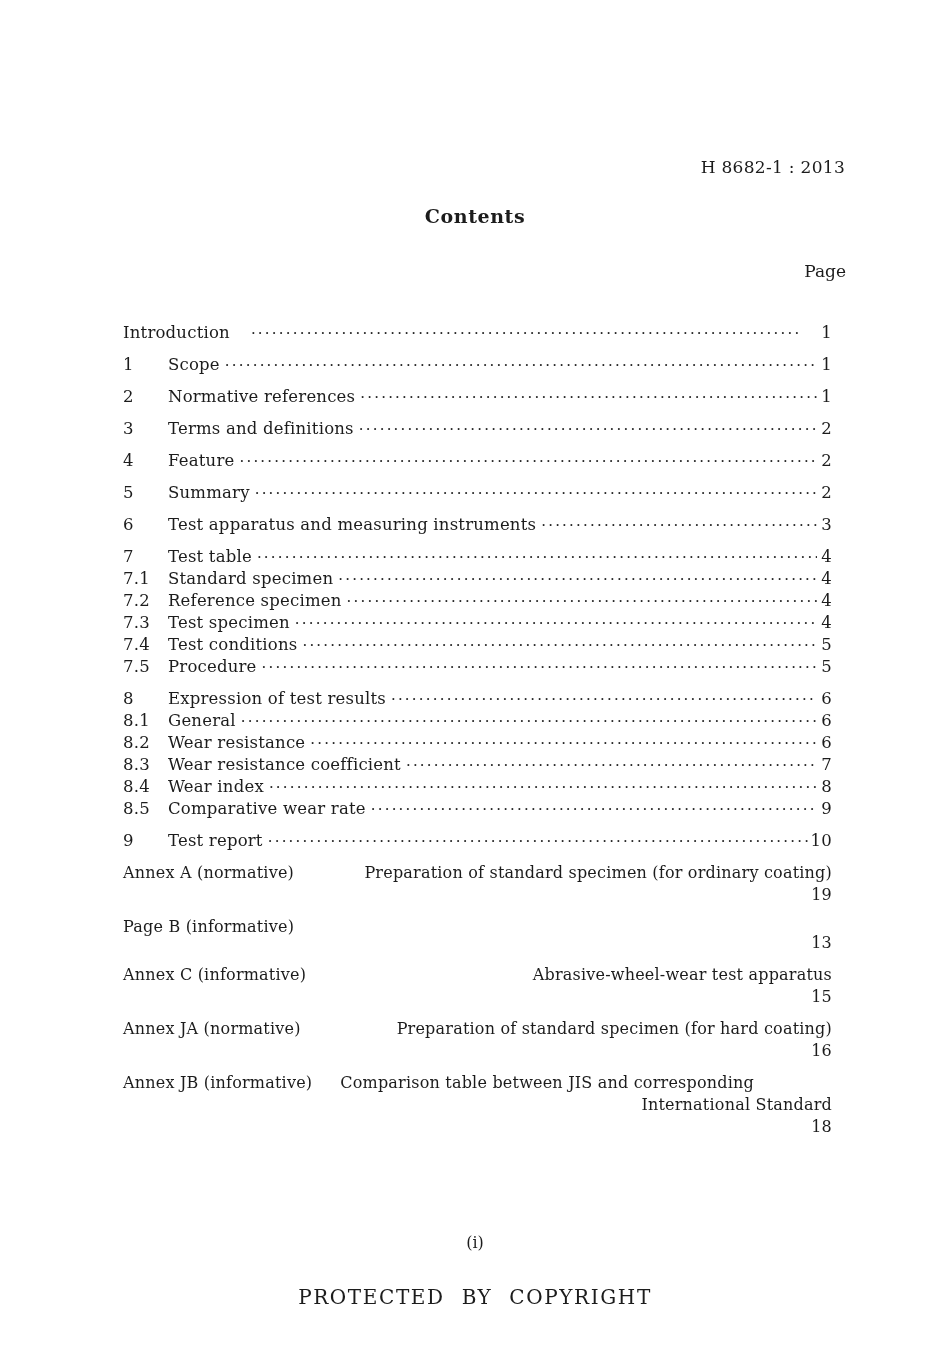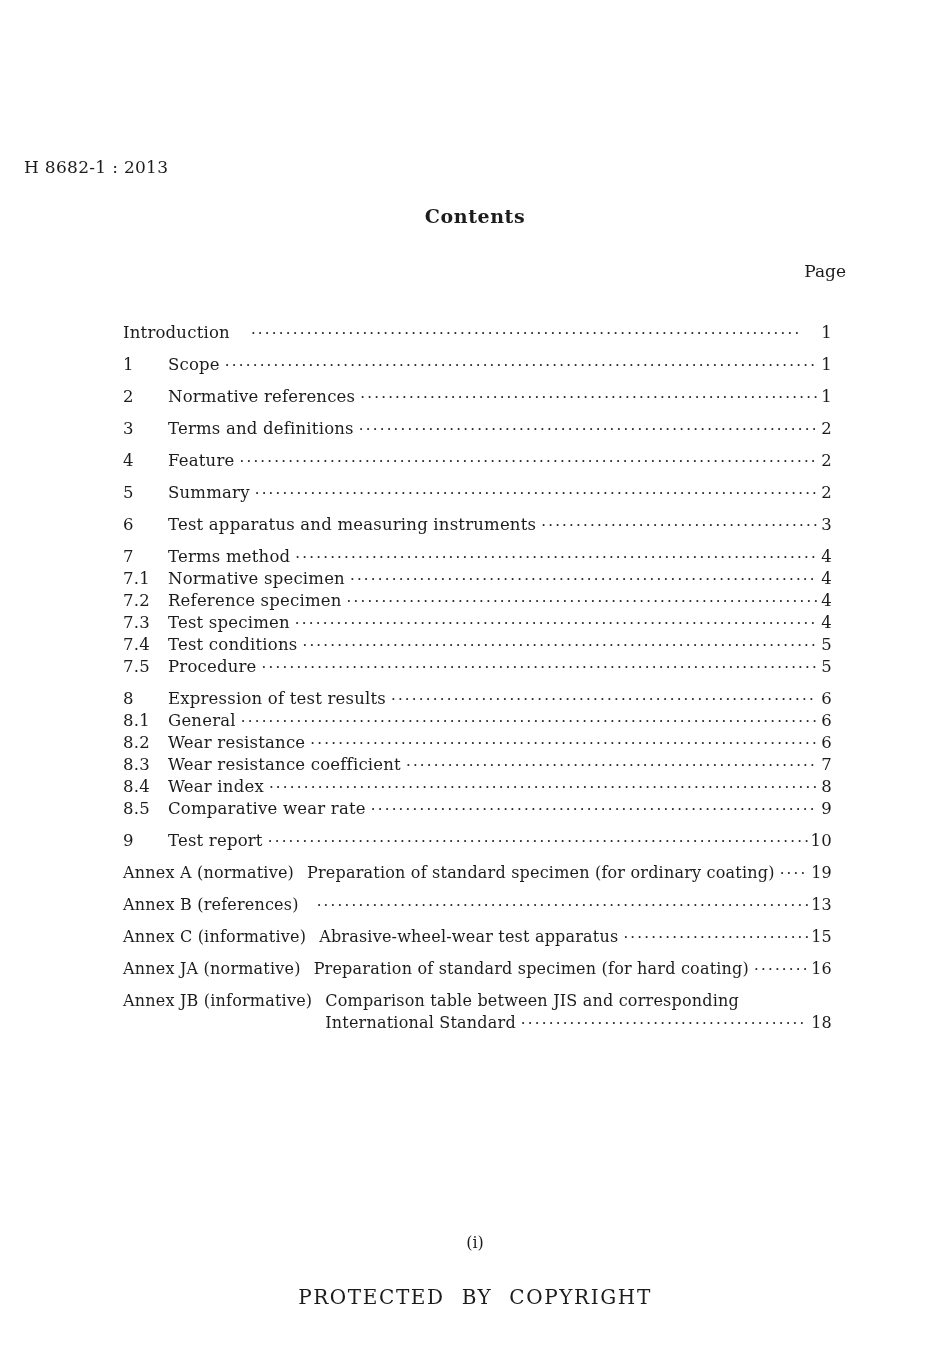--- a/index.html
+++ b/index.html
@@ -9,20 +9,21 @@
     height: 1346px;
     background: #ffffff;
     color: #1c1c1c;
     font-family: "DejaVu Serif", "Liberation Serif", serif;
     overflow: hidden;
     box-sizing: border-box;
   }
   .doc-number {
     padding-top: 156px;
     margin-right: 105px;
+    text-align: right;
     font-size: 17px;
     letter-spacing: 0.3px;
     line-height: 22px;
     padding-left: 24px;
   }
   .contents-title {
     margin-top: 26px;
     text-align: center;
     font-size: 19px;
     font-weight: bold;
@@ -64,24 +65,25 @@
     letter-spacing: 2.2px;
     color: #262626;
   }
   .pg { flex: 0 0 auto; text-align: right; min-width: 12px; }
   .annex-row {
     display: flex;
     align-items: baseline;
     line-height: 22px;
     margin-top: 10px;
     font-size: 16px;
+    gap: 15px;
   }
   .annex-label { flex: 0 0 auto; margin-right: 13px; white-space: nowrap; }
   .annex-body { flex: 1 1 0; min-width: 0; }
-  .annex-line { display: flex; align-items: flex-end; }
+  .annex-line { display: flex; align-items: flex-end; flex-direction: column; }
   .annex-title-line1 { line-height: 22px; white-space: nowrap; text-align: center; }
   .footer-page-marker {
     position: absolute;
     top: 1233px;
     left: 0; right: 0;
     text-align: center;
     font-size: 16px;
   }
   .footer-copyright {
     position: absolute;
@@ -149,28 +151,28 @@
 
     <div class="toc-row major">
       <span class="num">6</span>
       <span class="title">Test apparatus and measuring instruments</span>
       <span class="dots"></span>
       <span class="pg">3</span>
     </div>
 
     <div class="toc-row major">
       <span class="num">7</span>
-      <span class="title">Terms method</span>
+      <span class="title">Test table</span>
       <span class="dots"></span>
       <span class="pg">4</span>
     </div>
 
     <div class="toc-row">
       <span class="num">7.1</span>
-      <span class="title">Normative specimen</span>
+      <span class="title">Standard specimen</span>
       <span class="dots"></span>
       <span class="pg">4</span>
     </div>
 
     <div class="toc-row">
       <span class="num">7.2</span>
       <span class="title">Reference specimen</span>
       <span class="dots"></span>
       <span class="pg">4</span>
     </div>
@@ -250,21 +252,21 @@
       <span class="annex-body">
         <span class="annex-line">
           <span class="title">Preparation of standard specimen (for ordinary coating)</span>
           <span class="dots"></span>
           <span class="pg">19</span>
         </span>
       </span>
     </div>
 
     <div class="annex-row">
-      <span class="annex-label">Annex B (references)</span>
+      <span class="annex-label">Page B (informative)</span>
       <span class="annex-body">
         <span class="annex-line">
           <span class="dots"></span>
           <span class="pg">13</span>
         </span>
       </span>
     </div>
 
     <div class="annex-row">
       <span class="annex-label">Annex C (informative)</span>

